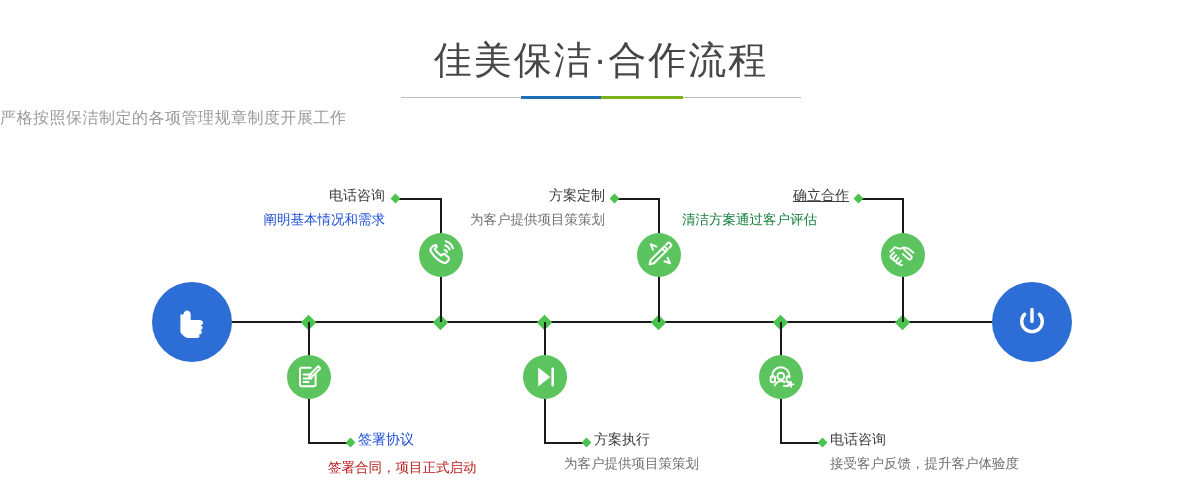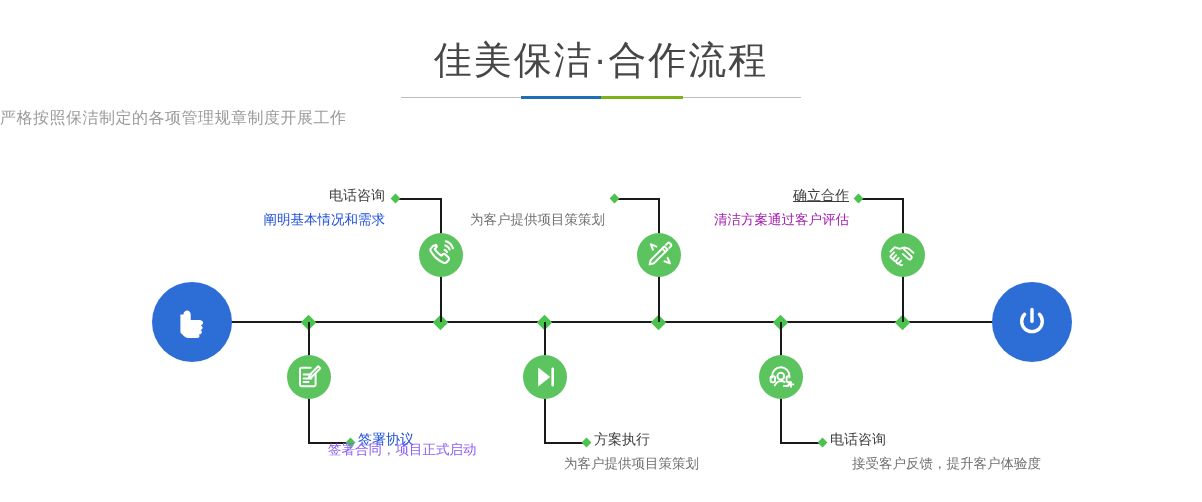--- a/index.html
+++ b/index.html
@@ -243,38 +243,39 @@
           <path d="M28.6 18.4v11.2a1.6 1.6 0 0 1-1.6 1.6H14.6a1.6 1.6 0 0 1-1.6-1.6V14.4a1.6 1.6 0 0 1 1.6-1.6h9.1"></path>
           <line x1="16.6" y1="19.6" x2="24.4" y2="19.6"></line>
           <line x1="16.6" y1="23.4" x2="24.4" y2="23.4"></line>
           <line x1="16.6" y1="27.1" x2="21.6" y2="27.1"></line>
           <path d="M31.2 11.3l2.1 2.1-8.6 8.6-2.8.7.7-2.8 8.6-8.6z"></path>
         </g>
       </svg>
     </span>
   </div>
   <div class="label-title" style="left: 358px; top: 277px; color: #1d4ed8;">签署协议</div>
-  <div class="label-desc" style="left: 328px; top: 290px; color: #8b5cf6;">签署合同，项目正式启动</div>
+  <div class="label-desc" style="left: 328px; top: 308px; color: #b91c1c;">签署合同，项目正式启动</div>
 
   <div class="stem" style="left: 658px; top: 48px; height: 124px; background: rgb(26, 26, 26);"></div>
   <div class="elbow" style="left: 616px; top: 48px; width: 43px; background: rgb(26, 26, 26);"></div>
   <div class="diamond small" style="left: 611px; top: 45px; background: rgb(76, 194, 79);"></div>
   <div class="node-circle" style="left: 637px; top: 83px; background: rgb(92, 196, 95);">
     <span>
       <svg width="44" height="44" viewBox="0 0 44 44">
         <g fill="none" stroke="#ffffff" stroke-width="2" stroke-linecap="round" stroke-linejoin="round">
           <path d="M12.6 31.4l1.1-4.3L27.4 13.4l3.2 3.2-13.7 13.7-4.3 1.1z"></path>
           <line x1="25.2" y1="15.6" x2="28.4" y2="18.8"></line>
           <path d="M29.1 11.7l1.6-1.6a1.5 1.5 0 0 1 2.1 0l1.1 1.1a1.5 1.5 0 0 1 0 2.1l-1.6 1.6"></path>
           <path d="M19.4 13.6l-5.6-2.4 2.1 5.5"></path>
           <path d="M30.6 24.8l2.4 5.6-5.5-2.1"></path>
         </g>
       </svg>
     </span>
   </div>
+  <div class="label-title ralign" style="left: 340px; top: 33px; width: 265px; color: rgb(61, 61, 61);">方案定制</div>
   <div class="label-desc ralign" style="left: 320px; top: 60px; width: 285px; color: rgb(111, 111, 111);">为客户提供项目策策划</div>
 
   <div class="stem" style="left: 544px; top: 172px; height: 122px; background: rgb(26, 26, 26);"></div>
   <div class="elbow" style="left: 544px; top: 292px; width: 43px; background: rgb(26, 26, 26);"></div>
   <div class="diamond small" style="left: 583px; top: 289px; background: rgb(76, 194, 79);"></div>
   <div class="node-circle" style="left: 523px; top: 205px; background: rgb(92, 196, 95);">
     <span>
       <svg width="44" height="44" viewBox="0 0 44 44">
         <g fill="#ffffff">
           <path d="M15.2 12.6l12 9.4-12 9.4z"></path>
@@ -297,21 +298,21 @@
           <path d="M13.1 19.4l-3.1 3.2a1.5 1.5 0 0 0 0 2.1l.6.6a1.5 1.5 0 0 0 2.1 0"></path>
           <path d="M15.2 22.2l-2.6 2.7a1.5 1.5 0 0 0 0 2.1l.6.6a1.5 1.5 0 0 0 2.1 0"></path>
           <path d="M17.6 25l-2.2 2.3a1.5 1.5 0 0 0 0 2.1l.6.6a1.5 1.5 0 0 0 2.1 0"></path>
           <path d="M20.2 27.6l-1.6 1.7a1.4 1.4 0 0 0 0 2l.6.6a1.4 1.4 0 0 0 2 0"></path>
           <path d="M23 16.4l7.2 6.8a1.6 1.6 0 0 1 .1 2.2l-.5.6a1.6 1.6 0 0 1-2.2.1l-5.8-5"></path>
         </g>
       </svg>
     </span>
   </div>
   <div class="label-title ralign" style="left: 584px; top: 33px; width: 265px; color: rgb(61, 61, 61); text-decoration: underline;">确立合作</div>
-  <div class="label-desc ralign" style="left: 564px; top: 60px; width: 285px; color: #a21caf;">清洁方案通过客户评估</div>
+  <div class="label-desc ralign" style="left: 532px; top: 60px; width: 285px; color: #15803d;">清洁方案通过客户评估</div>
 
   <div class="stem" style="left: 780px; top: 172px; height: 122px; background: rgb(26, 26, 26);"></div>
   <div class="elbow" style="left: 780px; top: 292px; width: 43px; background: rgb(26, 26, 26);"></div>
   <div class="diamond small" style="left: 819px; top: 289px; background: rgb(76, 194, 79);"></div>
   <div class="node-circle" style="left: 759px; top: 205px; background: rgb(92, 196, 95);">
     <span>
       <svg width="44" height="44" viewBox="0 0 44 44">
         <g fill="none" stroke="#ffffff" stroke-width="1.9" stroke-linecap="round" stroke-linejoin="round">
           <path d="M13.2 22.4v-1.6a8.6 8.6 0 0 1 17.2 0v1.6"></path>
           <path d="M13.2 21.2h1.4a1.4 1.4 0 0 1 1.4 1.4v3.2a1.4 1.4 0 0 1-1.4 1.4h-1.4a1.6 1.6 0 0 1-1.6-1.6v-2.8a1.6 1.6 0 0 1 1.6-1.6z"></path>
@@ -319,15 +320,15 @@
           <path d="M30.4 27.2v1.4a2.4 2.4 0 0 1-2.4 2.4h-3"></path>
           <circle cx="21.8" cy="21.2" r="3.4"></circle>
           <path d="M15.8 30.4a6.6 6.6 0 0 1 9.8-3.4"></path>
           <line x1="29.6" y1="29.4" x2="34.4" y2="29.4"></line>
           <line x1="32" y1="27" x2="32" y2="31.8"></line>
         </g>
       </svg>
     </span>
   </div>
   <div class="label-title" style="left: 830px; top: 277px; color: rgb(61, 61, 61);">电话咨询</div>
-  <div class="label-desc" style="left: 852px; top: 304px; color: rgb(111, 111, 111);">接受客户反馈，提升客户体验度</div>
+  <div class="label-desc" style="left: 830px; top: 304px; color: rgb(111, 111, 111);">接受客户反馈，提升客户体验度</div>
 
 </div>
 
 </body></html>

